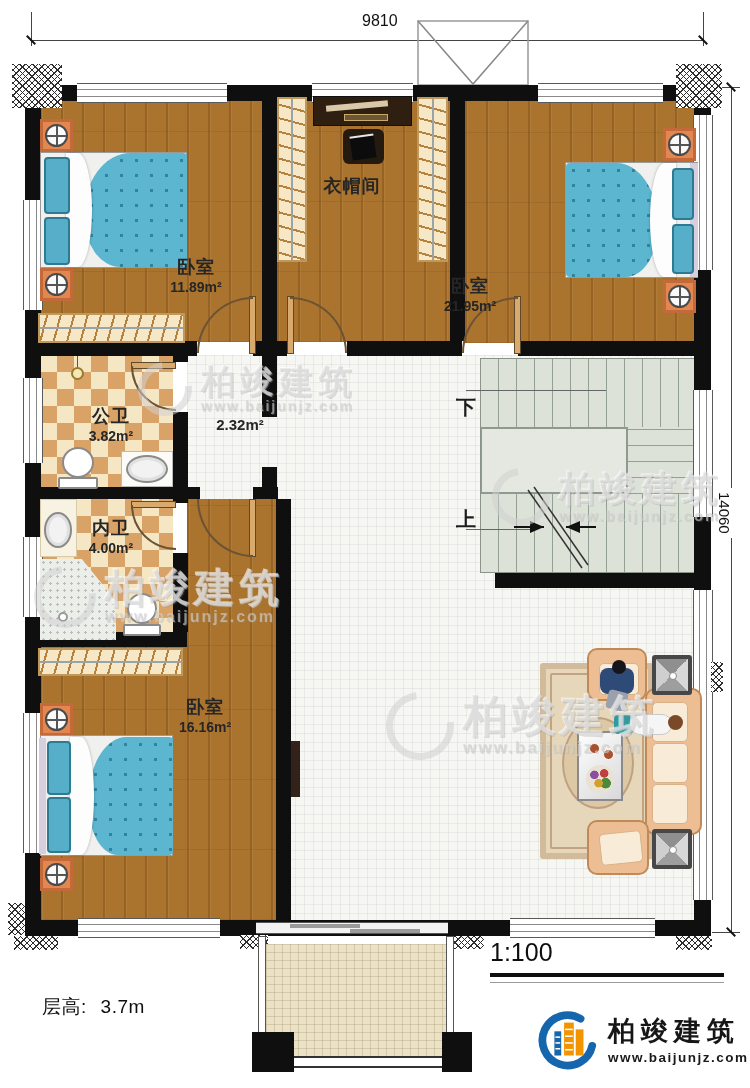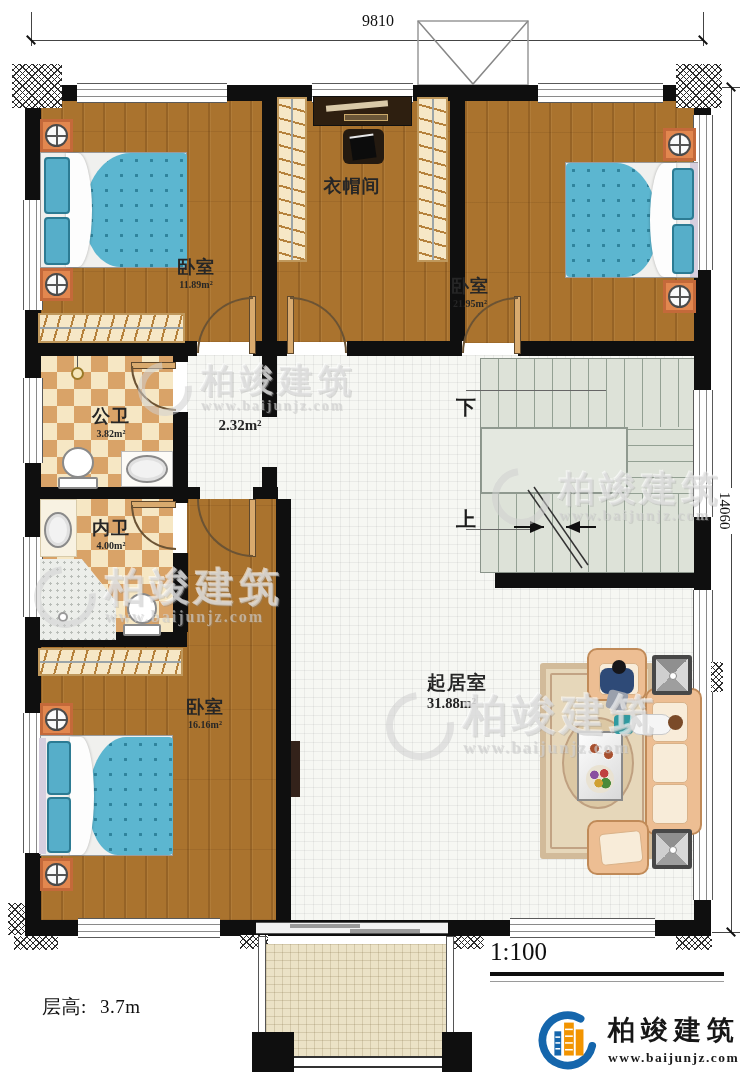--- a/index.html
+++ b/index.html
@@ -1,17 +1,17 @@
 <!DOCTYPE html>
 <html><head>
 <meta charset="utf-8">
 <style>
   html,body{margin:0;padding:0;background:#fff}
   #plan{position:relative;width:750px;height:1088px;background:#fff;overflow:hidden;
-        font-family:Liberation Serif, serif}
+        font-family:Liberation Sans, sans-serif}
   .abs{position:absolute}
   .wall{position:absolute;background:#0f0f0f}
   .wood{position:absolute;background-color:#aa732e;
     background-image:repeating-linear-gradient(90deg,rgba(70,35,5,.20) 0 2px,rgba(255,230,180,.08) 2px 3px,rgba(0,0,0,0) 3px 21px),
                      repeating-linear-gradient(0deg,rgba(60,30,5,.10) 0 1px,rgba(0,0,0,0) 1px 70px)}
   .tile{position:absolute;background-color:#f6f7f3;
     background-image:linear-gradient(rgba(0,0,0,.05) 1px,transparent 1px),
                      linear-gradient(90deg,rgba(0,0,0,.05) 1px,transparent 1px);
     background-size:9px 9px}
   .checker{position:absolute;background-color:#f6e7c4;
@@ -29,21 +29,21 @@
   .treadV{position:absolute;background-color:#dde2d8;
     background-image:repeating-linear-gradient(90deg,#93a093 0 1px,transparent 1px 18px)}
   .treadH{position:absolute;background-color:#dde2d8;
     background-image:repeating-linear-gradient(0deg,#93a093 0 1px,transparent 1px 16px)}
   .landing{position:absolute;background:#e4e8e0;border:2px solid #8f998f;box-sizing:border-box}
   .arc{position:absolute;box-sizing:border-box}
   .leafV{position:absolute;width:7px;background:#d9aa6e;border:1px solid #5f482c;box-sizing:border-box}
   .leafH{position:absolute;height:7px;background:#d9aa6e;border:1px solid #5f482c;box-sizing:border-box}
   .rlabel{position:absolute;text-align:center;color:#262626;font-weight:700;line-height:1.2;z-index:40}
   .rname{display:block;font-size:18px;letter-spacing:1px}
-  .rarea{display:block;font-size:10px}
+  .rarea{display:block;font-size:14px}
   .frame{position:absolute;background:#f0f0ee;border:1px solid #9a9a9a;box-sizing:border-box}
   .pillow{position:absolute;background:#56aec9;border:2px solid #2c7b93;border-radius:4px;box-sizing:border-box}
   .quilt{position:absolute;background-color:#5cb6d0;
     background-image:radial-gradient(#2f839c 1.4px,transparent 1.6px);background-size:15px 15px}
   .fold{position:absolute;background:#fdfdfd;box-shadow:0 0 3px rgba(0,0,0,.28)}
   .nst{position:absolute;width:33px;height:33px;background:#e2874f;border:3px solid #c4693a;box-sizing:border-box}
   .nst .lamp{position:absolute;inset:2px;border-radius:50%;background:#fafafa;border:2px solid #4a4a4a;
     background-image:linear-gradient(#555 0 0),linear-gradient(#555 0 0);
     background-size:100% 2px,2px 100%;background-position:center;background-repeat:no-repeat}
   .wardH{position:absolute;background-color:#f6e7c6;border:2px solid #bf985c;box-sizing:border-box;
@@ -322,24 +322,20 @@
     <span class="rarea" style="font-size:15px">2.32m²</span>
   </div>
   <div class="rlabel" style="left:71px;top:518px;width:80px">
     <span class="rname">内卫</span>
     <span class="rarea">4.00m²</span>
   </div>
   <div class="rlabel" style="left:155px;top:697px;width:100px">
     <span class="rname">卧室</span>
     <span class="rarea">16.16m²</span>
   </div>
-  <div class="rlabel" style="left:427px;top:672px;width:110px;text-align:left">
-    <span class="rname" style="font-size:19px">起居室</span>
-    <span class="rarea" style="font-size:14.5px">31.88m²</span>
-  </div>
 
   <div class="wm" style="left:138px;top:362px">
     <div class="wmcirc" style="width:40px;height:40px"></div>
     <div>
       <div class="wmbig" style="font-size:34px">柏竣建筑</div>
       <div class="wmsite" style="font-size:14px">www.baijunjz.com</div>
     </div>
   </div>
   <div class="wm" style="left:492px;top:468px">
     <div class="wmcirc" style="width:44px;height:44px"></div>

